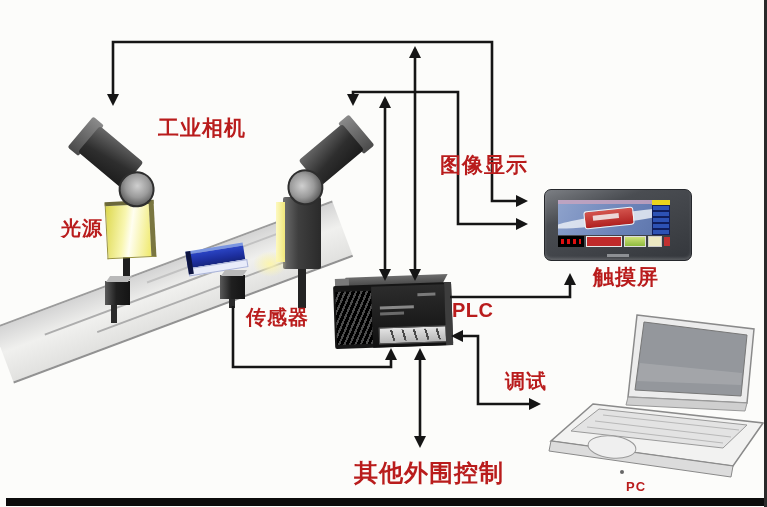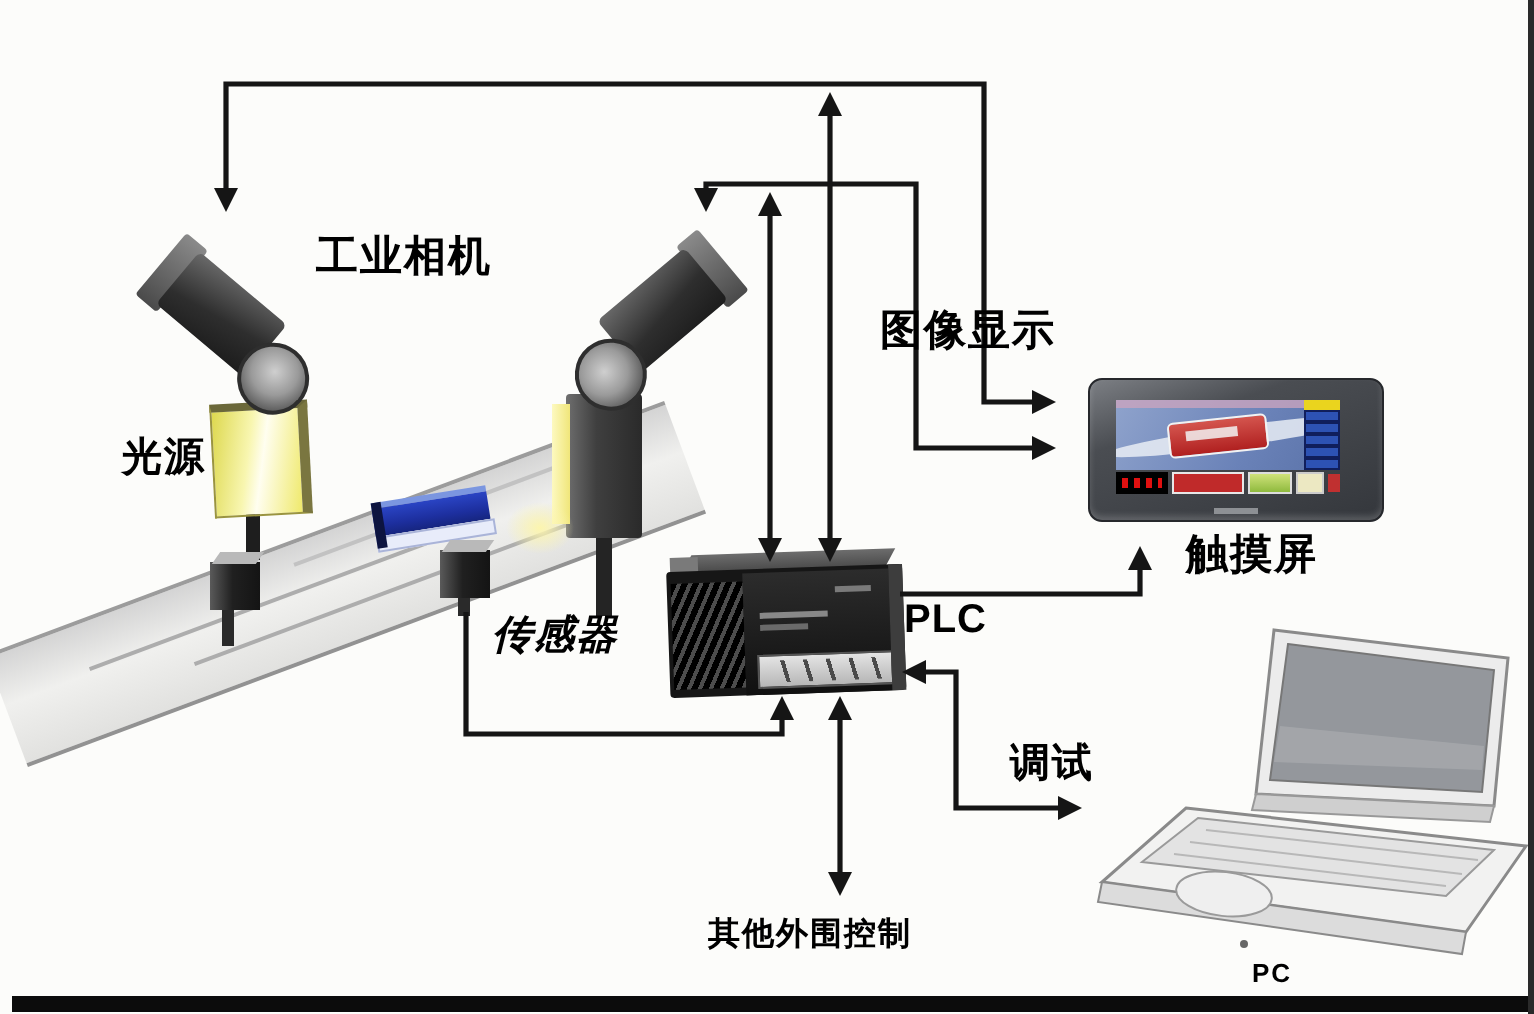--- a/index.html
+++ b/index.html
@@ -2,29 +2,29 @@
 <html><head>
 <meta charset="utf-8">
 <style>
   html,body{margin:0;padding:0;background:#ffffff;}
   .stage{
     position:relative;width:767px;height:507px;overflow:hidden;
     background:#fcfcfa;
     font-family:"Liberation Sans", sans-serif;
   }
   
-  .lbl{position:absolute;font-weight:700;color:#000000;white-space:nowrap;z-index:6;letter-spacing:1px;}
+  .lbl{position:absolute;font-weight:700;color:#b91c1c;white-space:nowrap;z-index:6;letter-spacing:1px;}
   .lbl-camera{left:158px;top:114px;font-size:21px;}
   .lbl-light{left:61px;top:215px;font-size:20px;}
-  .lbl-sensor{left:246px;top:304px;font-size:20px;font-style:italic;}
+  .lbl-sensor{left:246px;top:304px;font-size:20px;}
   .lbl-imgdisp{left:440px;top:151px;font-size:21px;}
   .lbl-touch{left:593px;top:263px;font-size:21px;}
   .lbl-plc{left:452px;top:299px;font-size:20px;letter-spacing:.5px;}
   .lbl-debug{left:505px;top:368px;font-size:20px;}
-  .lbl-periph{left:354px;top:457px;font-size:16px;}
+  .lbl-periph{left:354px;top:457px;font-size:24px;}
   .lbl-pc{left:626px;top:479px;font-size:13px;letter-spacing:1px;}
 
   
   .belt{
     position:absolute;left:-8px;top:262px;width:362px;height:56px;
     transform:rotate(-20.5deg);z-index:1;
     background:linear-gradient(180deg,#d4d4d4,#f0f0ee 45%,#e1e1df);
     border-top:2px solid #9c9c9c;border-bottom:2px solid #929292;
   }
   .belt .slat{position:absolute;height:2px;background:#adadad;}

